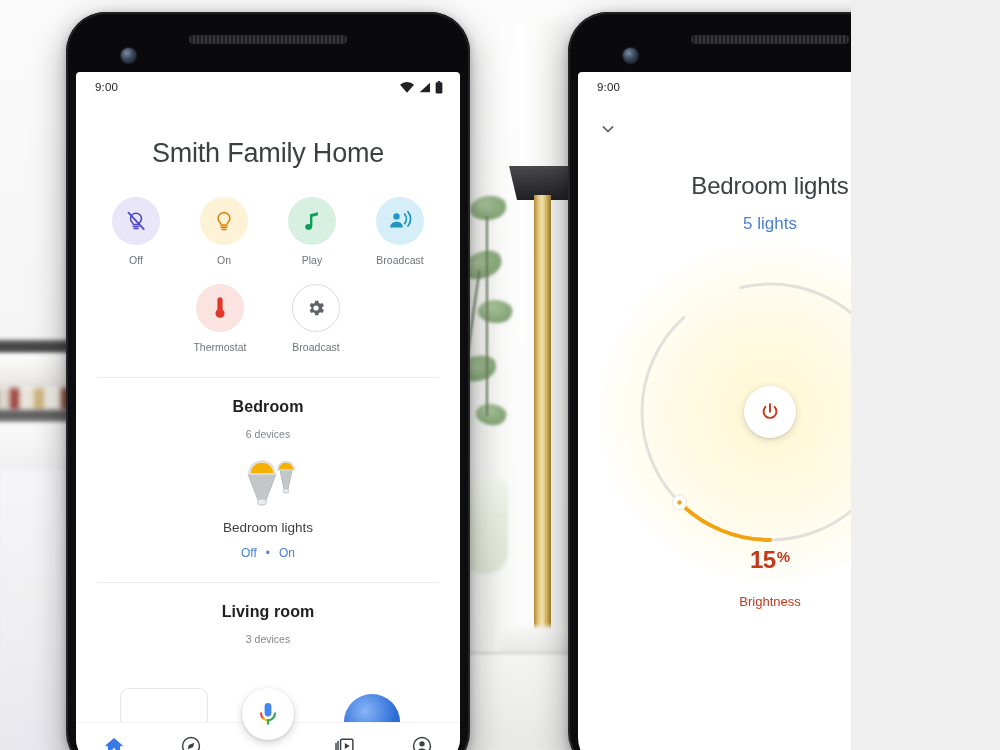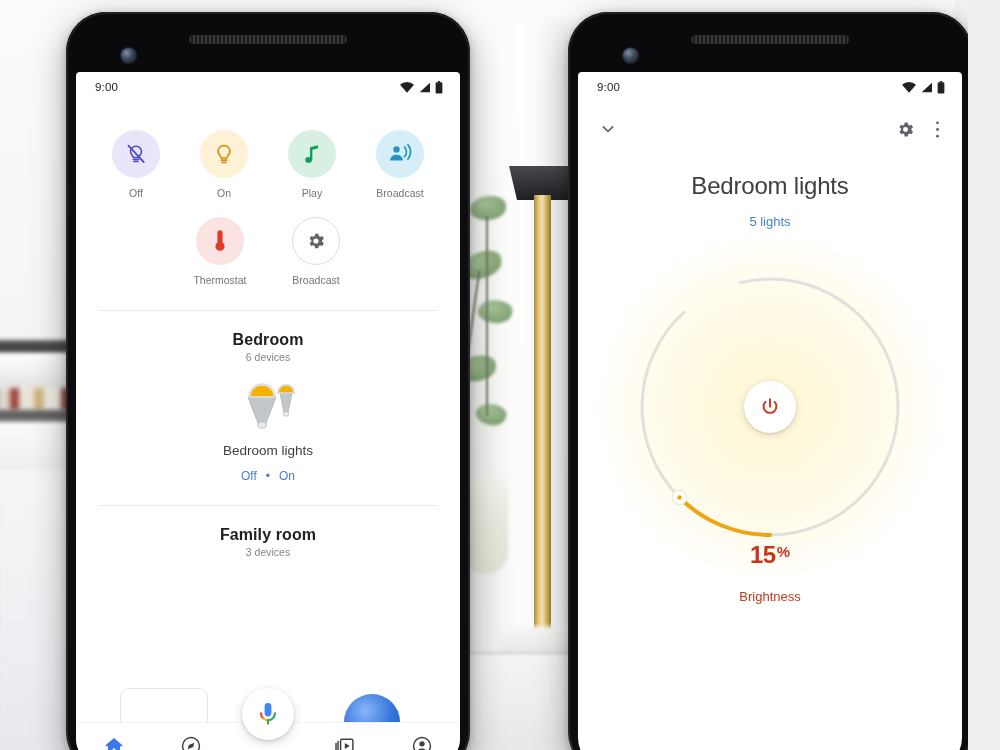--- a/index.html
+++ b/index.html
@@ -5,21 +5,21 @@
 <style>
   * { box-sizing: border-box; margin: 0; padding: 0; }
   html, body {
     width: 1000px; height: 750px;
     overflow: hidden;
     font-family: "Liberation Sans", sans-serif;
     background: #efefef;
   }
   #scene {
     position: relative;
-    width: 968px; height: 750px;
+    width: 851px; height: 750px;
     overflow: hidden;
   }
 
   
   .bg-base {
     position: absolute; inset: 0;
     background:
       linear-gradient(180deg, #fbfbfb 0%, #f6f6f7 38%, #f2f2f3 55%, #eceded 72%, #e8e8ea 100%);
   }
   .bg-shelf-a {
@@ -210,21 +210,21 @@
     white-space: nowrap;
   }
   .divider {
     height: 1px; background: #e8eaed; margin: 24px 22px 0 22px;
   }
   .room-title {
     text-align: center; font-size: 16px; font-weight: 700;
     color: #202124; margin-top: 20px; letter-spacing: .1px;
   }
   .room-sub {
-    text-align: center; font-size: 10.5px; color: #80868b; margin-top: 2px;
+    text-align: center; font-size: 10.5px; color: #80868b; margin-top: 12px;
   }
   .device-row {
     display: flex; margin-top: 18px;
   }
   .device-cell {
     flex: 1; display: flex; flex-direction: column; align-items: center;
   }
   .device-name {
     font-size: 13.5px; color: #3c4043; margin-top: 12px;
   }
@@ -270,21 +270,21 @@
     height: 46px; display: flex; align-items: center;
     justify-content: space-between; padding: 0 22px 0 20px;
     margin-top: 6px;
   }
   .app-bar-right { display: flex; align-items: center; gap: 20px; }
   .device-title {
     text-align: center; font-size: 24px; color: #3c4043;
     font-weight: 400; margin-top: 18px; letter-spacing: -.2px;
   }
   .device-count {
-    text-align: center; font-size: 13px; color: #4a7fd4; margin-top: 14px;
+    text-align: center; font-size: 17px; color: #4a7fd4; margin-top: 14px;
   }
   .dial-wrap {
     position: relative; width: 300px; height: 300px;
     margin: 28px auto 0 auto;
   }
   .dial-glow {
     position: absolute; left: 50%; top: 50%;
     transform: translate(-50%,-50%);
     width: 340px; height: 340px; border-radius: 50%;
     background: radial-gradient(circle, rgba(255,236,150,.42) 0%, rgba(255,240,175,.30) 42%, rgba(255,247,215,.14) 68%, rgba(255,255,255,0) 80%);
@@ -364,20 +364,21 @@
           <svg width="13" height="11" viewBox="0 0 18 16">
             <path d="M17 1 L17 15 L2 15 Z" fill="#202124"></path>
           </svg>
           <svg width="8" height="13" viewBox="0 0 10 16">
             <rect x="3.4" y="0" width="3.2" height="1.6" rx=".6" fill="#202124"></rect>
             <rect x="0.8" y="1.4" width="8.4" height="14.2" rx="1.6" fill="#202124"></rect>
           </svg>
         </span>
       </div>
 
+      <div class="home-title">Smith Family Home</div>
 
       <div class="quick-row">
 
         <div class="quick-item">
           <div class="quick-circle" style="background:#e8e6f8;">
             <svg width="24" height="24" viewBox="0 0 24 24">
               <path d="M12 4.2c-3.1 0-5.5 2.4-5.5 5.3 0 1.9 1 3.2 1.9 4.2.6.7.9 1.2.9 1.9h5.4c0-.7.3-1.2.9-1.9.9-1 1.9-2.3 1.9-4.2 0-2.9-2.4-5.3-5.5-5.3z" fill="none" stroke="#4b46c4" stroke-width="1.5"></path>
               <path d="M9.3 17.4h5.4M10 19.6h4" stroke="#4b46c4" stroke-width="1.5" stroke-linecap="round"></path>
               <path d="M4.4 3.6 L19.8 20.2" stroke="#4b46c4" stroke-width="1.7" stroke-linecap="round"></path>
             </svg>
@@ -467,21 +468,21 @@
             <span>Off</span>
             <span class="dot-sep">•</span>
             <span>On</span>
           </div>
         </div>
 
       </div>
 
       <div class="divider" style="margin-top:22px;"></div>
 
-      <div class="room-title">Family room</div>
+      <div class="room-title">Living room</div>
       <div class="room-sub">3 devices</div>
 
       <div class="peek-card-l"></div>
       <div class="peek-card-r">
         <div class="peek-globe"></div>
       </div>
 
       <div class="fab-mic">
         <svg width="22" height="26" viewBox="0 0 22 26">
           <rect x="7.6" y="2" width="6.8" height="13.4" rx="3.4" fill="#4285f4"></rect>

